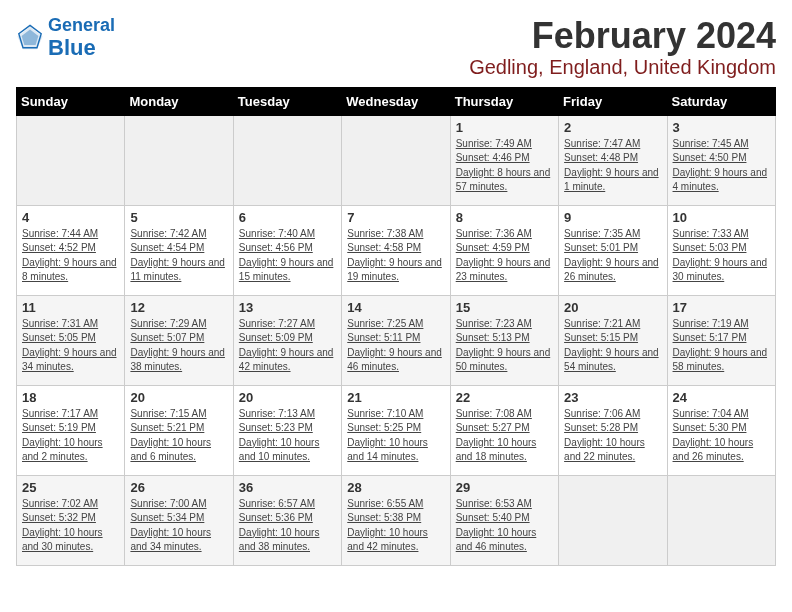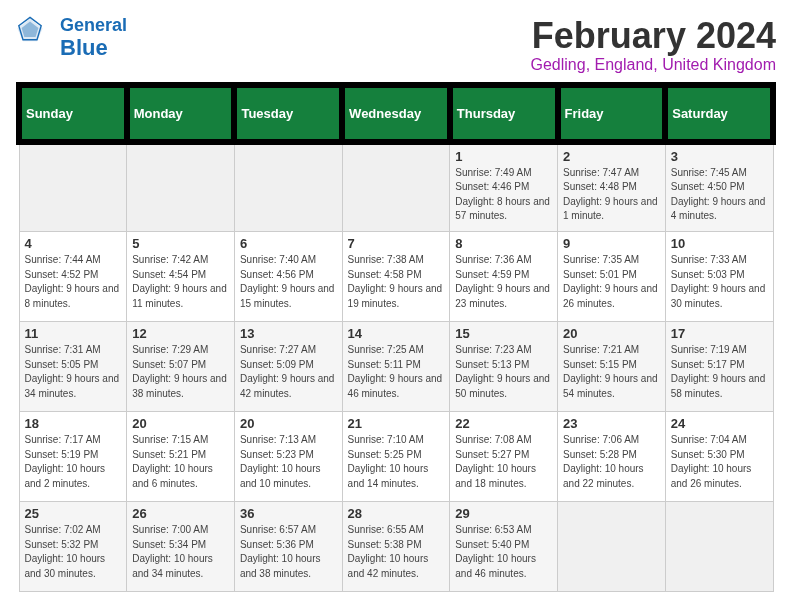--- a/index.html
+++ b/index.html
@@ -11,54 +11,54 @@
       padding: 16px;
     }
     .header {
       display: flex;
       align-items: flex-start;
       justify-content: space-between;
       margin-bottom: 8px;
     }
     .logo {
       display: flex;
-      align-items: flex-start;
-      gap: 16px;
+      align-items: center;
+      gap: 4px;
     }
     .logo-icon {
       width: 28px;
       height: 28px;
     }
     .title-block {
       text-align: right;
     }
     .month-title {
       font-size: 36px;
       font-weight: bold;
       color: #333;
       line-height: 1.1;
       margin-left: 40px;
     }
     .location {
-      font-size: 16px;
-      color: #a21caf;
+      font-size: 20px;
+      color: #7f1d1d;
     }
     table {
       width: 100%;
       border-collapse: collapse;
       table-layout: fixed;
     }
     th {
-      background-color: #15803d;
+      background-color: #000000;
       color: #fff;
       font-size: 13px;
       font-weight: bold;
-      padding: 18px 4px;
+      padding: 6px 4px;
       text-align: left;
-      border: 6px solid #000000;
+      border: 1px solid #000000;
     }
     td {
       border: 1px solid #ccc;
       vertical-align: top;
       padding: 4px 5px;
       height: 90px;
       font-size: 10.5px;
       color: #333;
       background: #fff;
     }
@@ -69,20 +69,21 @@
       font-size: 13px;
       font-weight: bold;
       color: #333;
       display: block;
       margin-bottom: 2px;
     }
     .day-info {
       font-size: 10px;
       color: #444;
       line-height: 1.45;
+      text-decoration: underline;
     }
     tr:nth-child(odd) td {
       background: #f5f5f5;
     }
     tr:nth-child(even) td {
       background: #fff;
     }
     td.empty {
       background: #f0f0f0 !important;
     }

